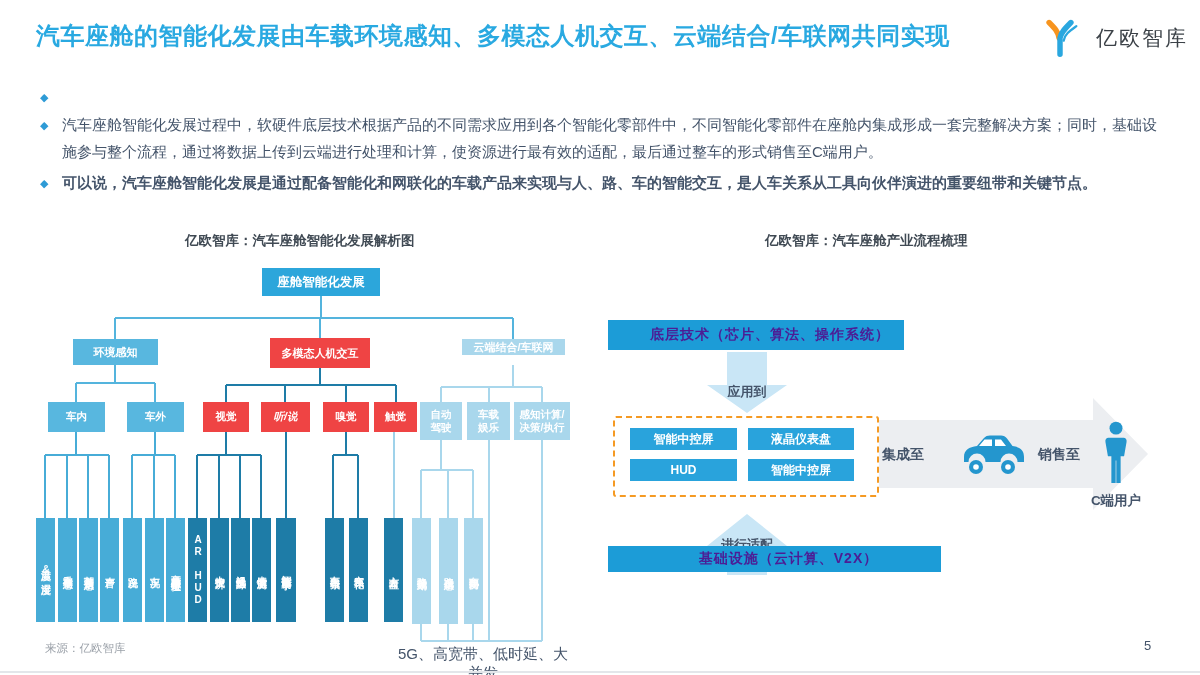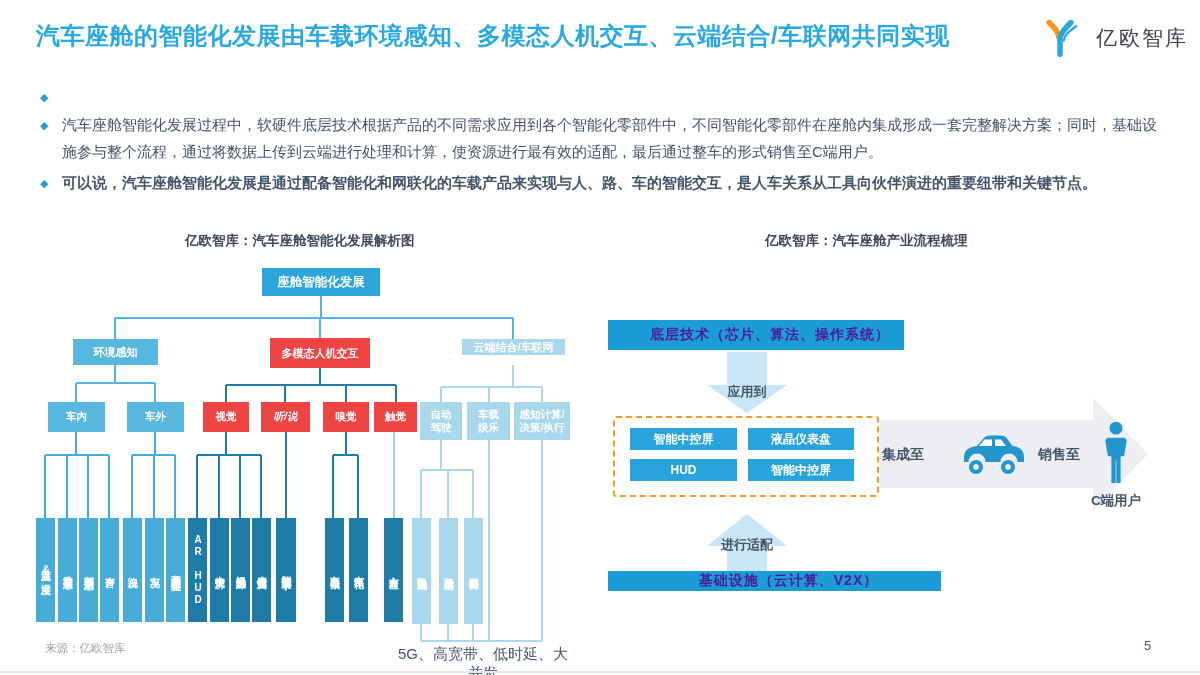--- a/index.html
+++ b/index.html
@@ -154,17 +154,17 @@
     <circle cx="50" cy="38" r="2.8" fill="#fff"></circle>
 </svg>
 <div class="abs flowlabel" style="left:1038px;top:446px;">销售至</div>
 <svg class="abs" style="left:1102px;top:420px;" width="28" height="68" viewBox="0 0 26 62">
   <circle cx="13" cy="7" r="6" fill="#2496ce"></circle>
   <path fill="#2496ce" d="M6 16 h14 c2 0 3.2 1.8 2.8 3.8 L20.5 33 h-3.2 v25 h-4 v-21 h-0.6 v21 h-4 v-25 H5.5 L3.2 19.8 C2.8 17.8 4 16 6 16 z"></path>
 </svg>
 <div class="abs flowlabel" style="left:1078px;top:492px;width:76px;text-align:center;font-size:13.5px;">C端用户</div>
 
 <div class="abs arrowlabel" style="left:707px;top:536px;">进行适配</div>
-<div class="abs bigbox" style="left:608px;top:571px;width:305px;height:20px;">基础设施（云计算、V2X）</div>
+<div class="abs bigbox" style="left:608px;top:546px;width:305px;height:26px;">基础设施（云计算、V2X）</div>
 
 <div class="abs source">来源：亿欧智库</div>
 <div class="abs pagenum">5</div>
 <div class="abs bottomline"></div>
 
 </body></html>

